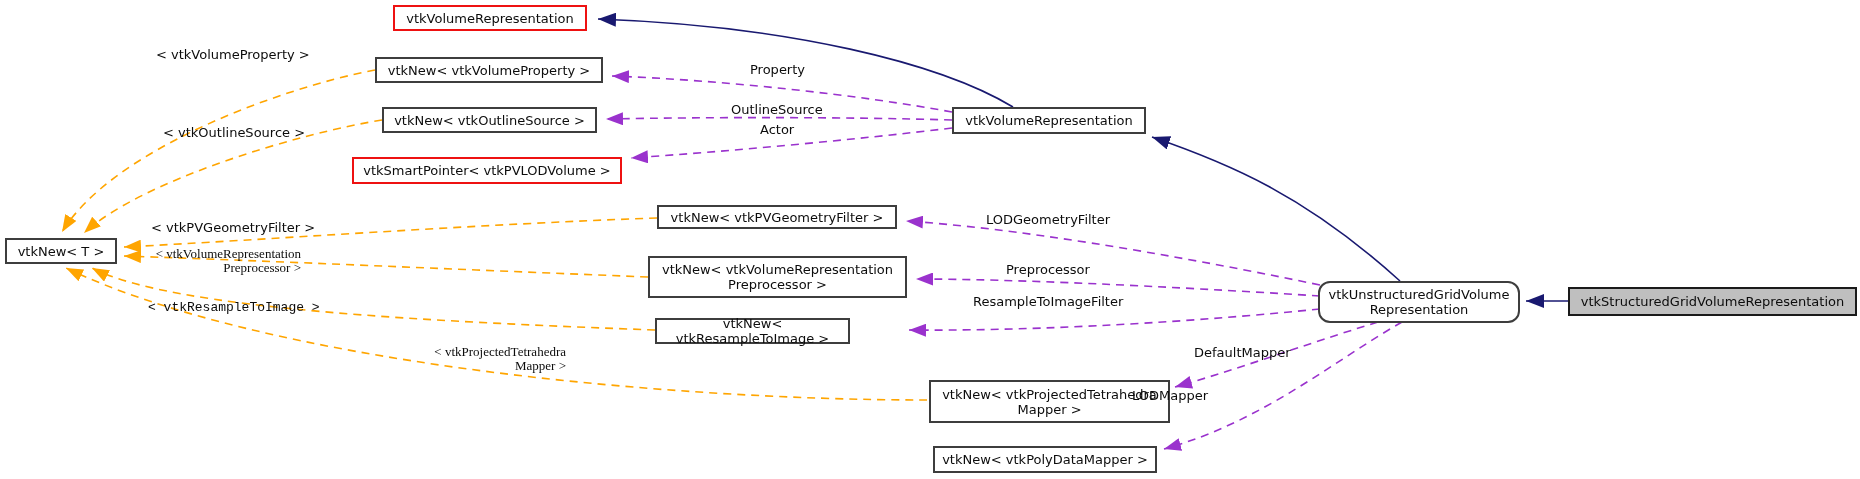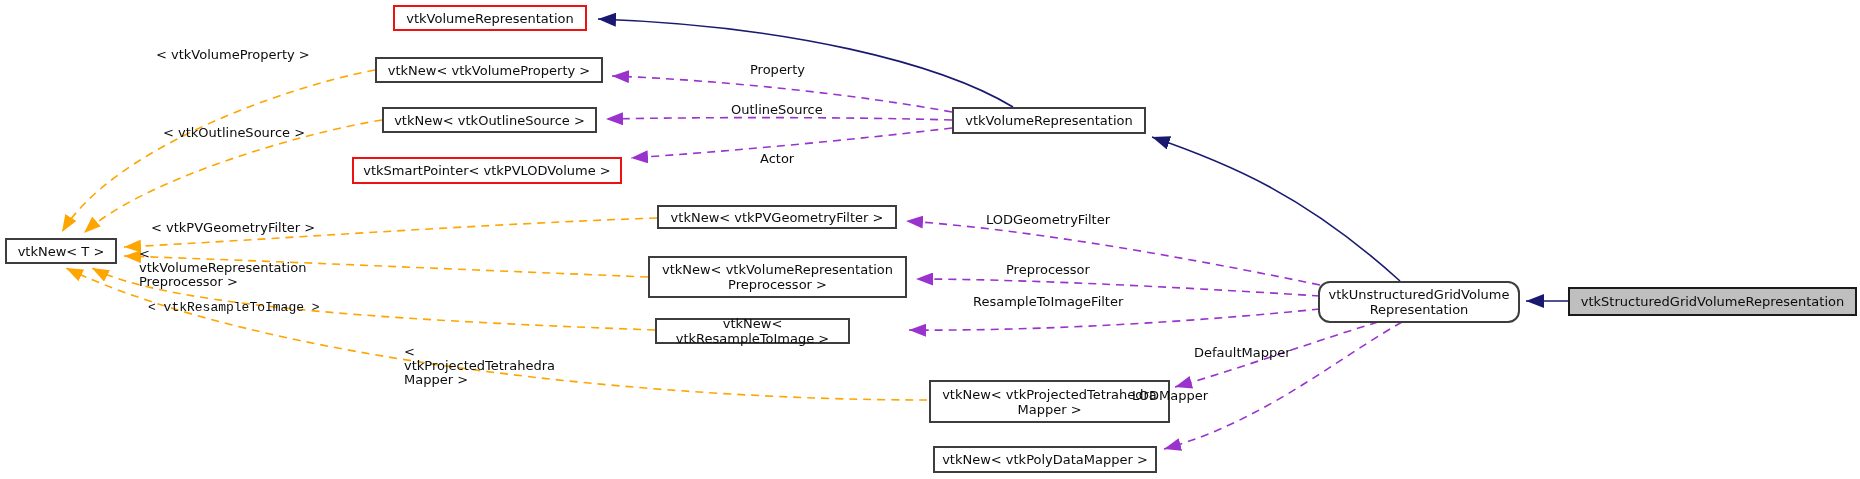--- a/index.html
+++ b/index.html
@@ -16,21 +16,21 @@
     background:#ffffff;border:2px solid #3d3d3d;
     font-size:13px;line-height:15px;color:#0c0c0c;
     text-align:center;white-space:pre-line;
   }
   .node.red{border-color:#ee1111;}
   .node.focus{background:#bfbfbf;border:2px solid #1a1a1a;}
   .elabel{
     position:absolute;font-size:13px;line-height:14px;color:#0c0c0c;
     white-space:nowrap;
   }
-  .elabel.multi{white-space:pre-line;text-align:left;}
+  .elabel.multi{white-space:pre-line;text-align:right;font-family:Liberation Serif, serif;}
 </style>
 </head>
 <body>
 
 <div id="stage">
 
   <svg class="edges" width="1860" height="479" viewBox="0 0 1860 479">
     <defs>
       <marker id="ah-navy" markerUnits="userSpaceOnUse" markerWidth="20" markerHeight="14" refX="18" refY="7" orient="auto">
         <path d="M0,0 L18,7 L0,14 Z" fill="#191970"></path>
@@ -88,21 +88,21 @@
 
   <div class="node" style="left:952px;top:107px;width:194px;height:27px;">vtkVolumeRepresentation</div>
 
   <div class="node" style="left:1318px;top:281px;width:202px;height:42px;border-radius:12px;">vtkUnstructuredGridVolume
 Representation</div>
 
   <div class="node focus" style="left:1568px;top:287px;width:289px;height:29px;">vtkStructuredGridVolumeRepresentation</div>
 
   <div class="elabel" style="left:750px;top:63px;">Property</div>
   <div class="elabel" style="left:731px;top:103px;">OutlineSource</div>
-  <div class="elabel" style="left:760px;top:123px;margin-top:29px;">Actor</div>
+  <div class="elabel" style="left:760px;top:123px;">Actor</div>
   <div class="elabel" style="left:986px;top:213px;">LODGeometryFilter</div>
   <div class="elabel" style="left:1006px;top:263px;">Preprocessor</div>
   <div class="elabel" style="left:973px;top:295px;">ResampleToImageFilter</div>
   <div class="elabel" style="left:1194px;top:346px;">DefaultMapper</div>
   <div class="elabel" style="left:1132px;top:389px;">LODMapper</div>
 
   <div class="elabel" style="left:156px;top:48px;">&lt; vtkVolumeProperty &gt;</div>
   <div class="elabel" style="left:163px;top:126px;">&lt; vtkOutlineSource &gt;</div>
   <div class="elabel" style="left:151px;top:221px;">&lt; vtkPVGeometryFilter &gt;</div>
   <div class="elabel multi" style="left:139px;top:247px;width:162px;">&lt; vtkVolumeRepresentation

